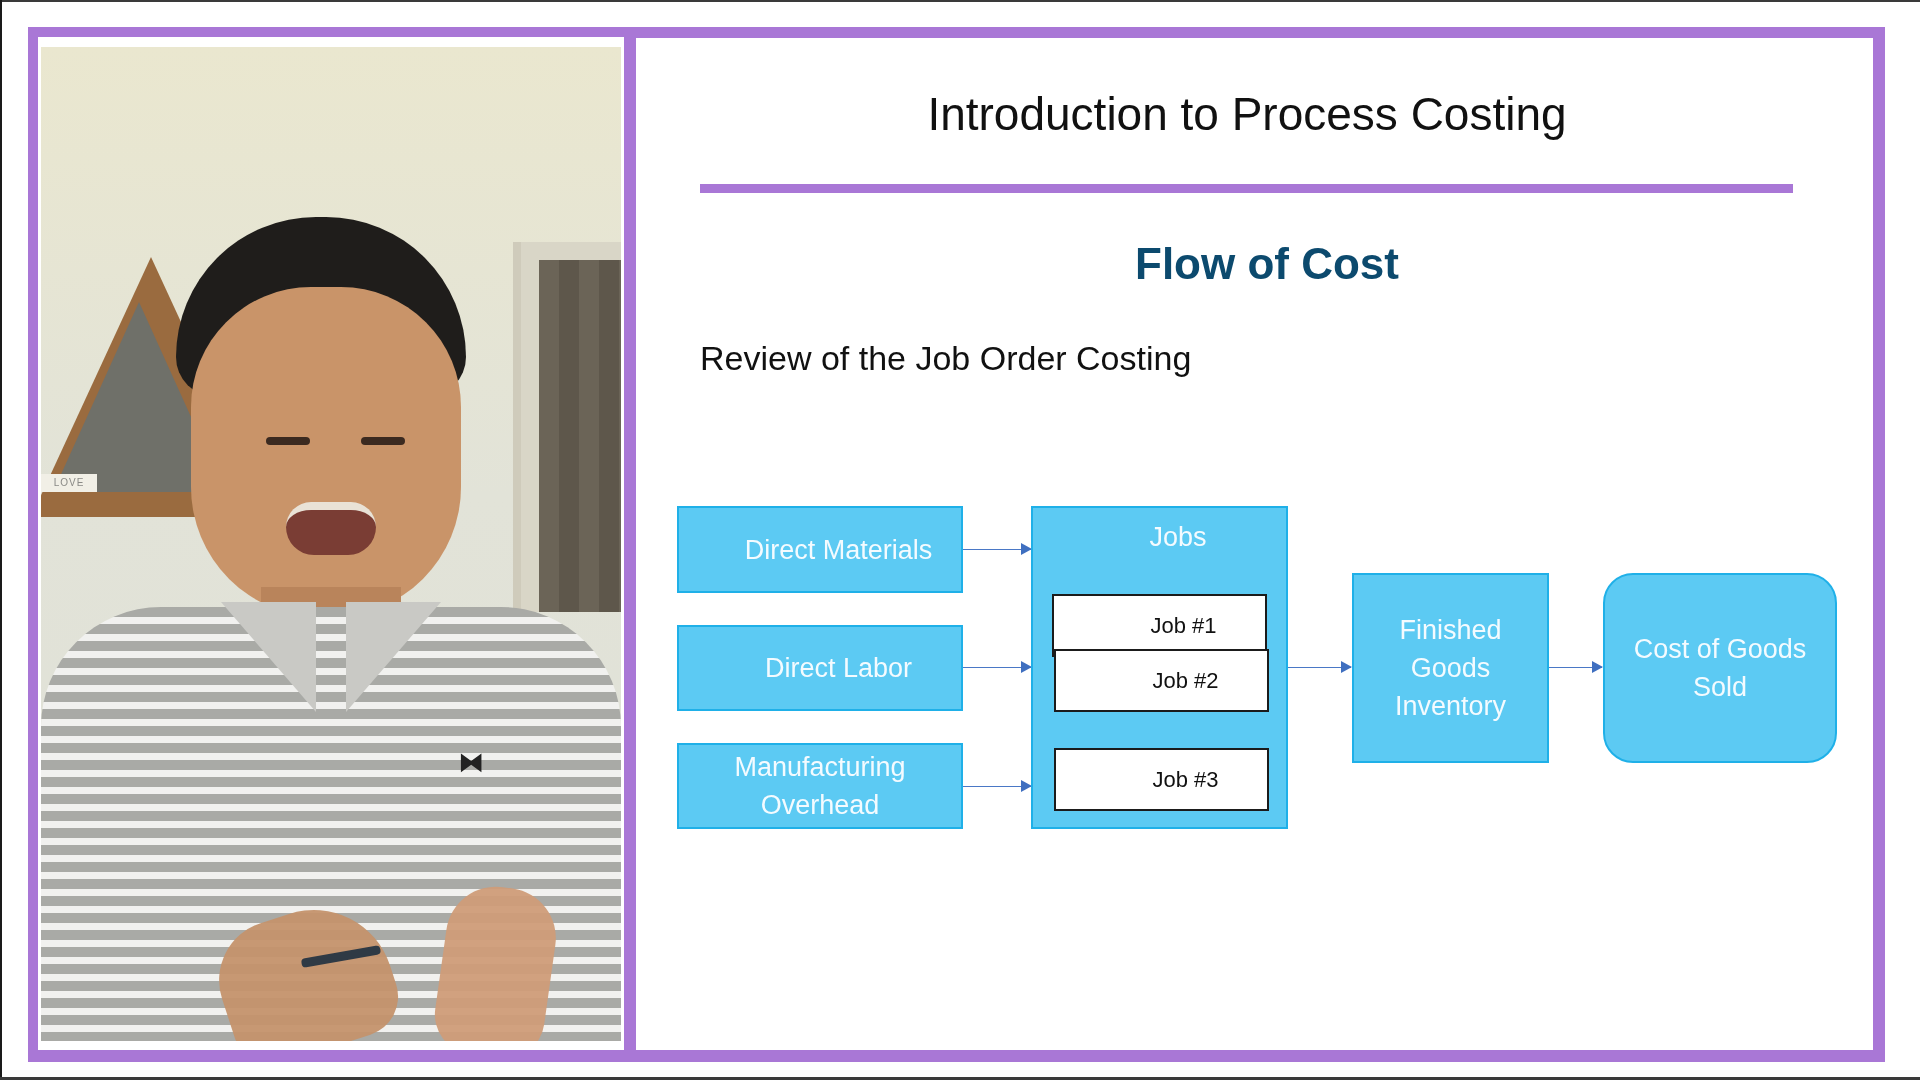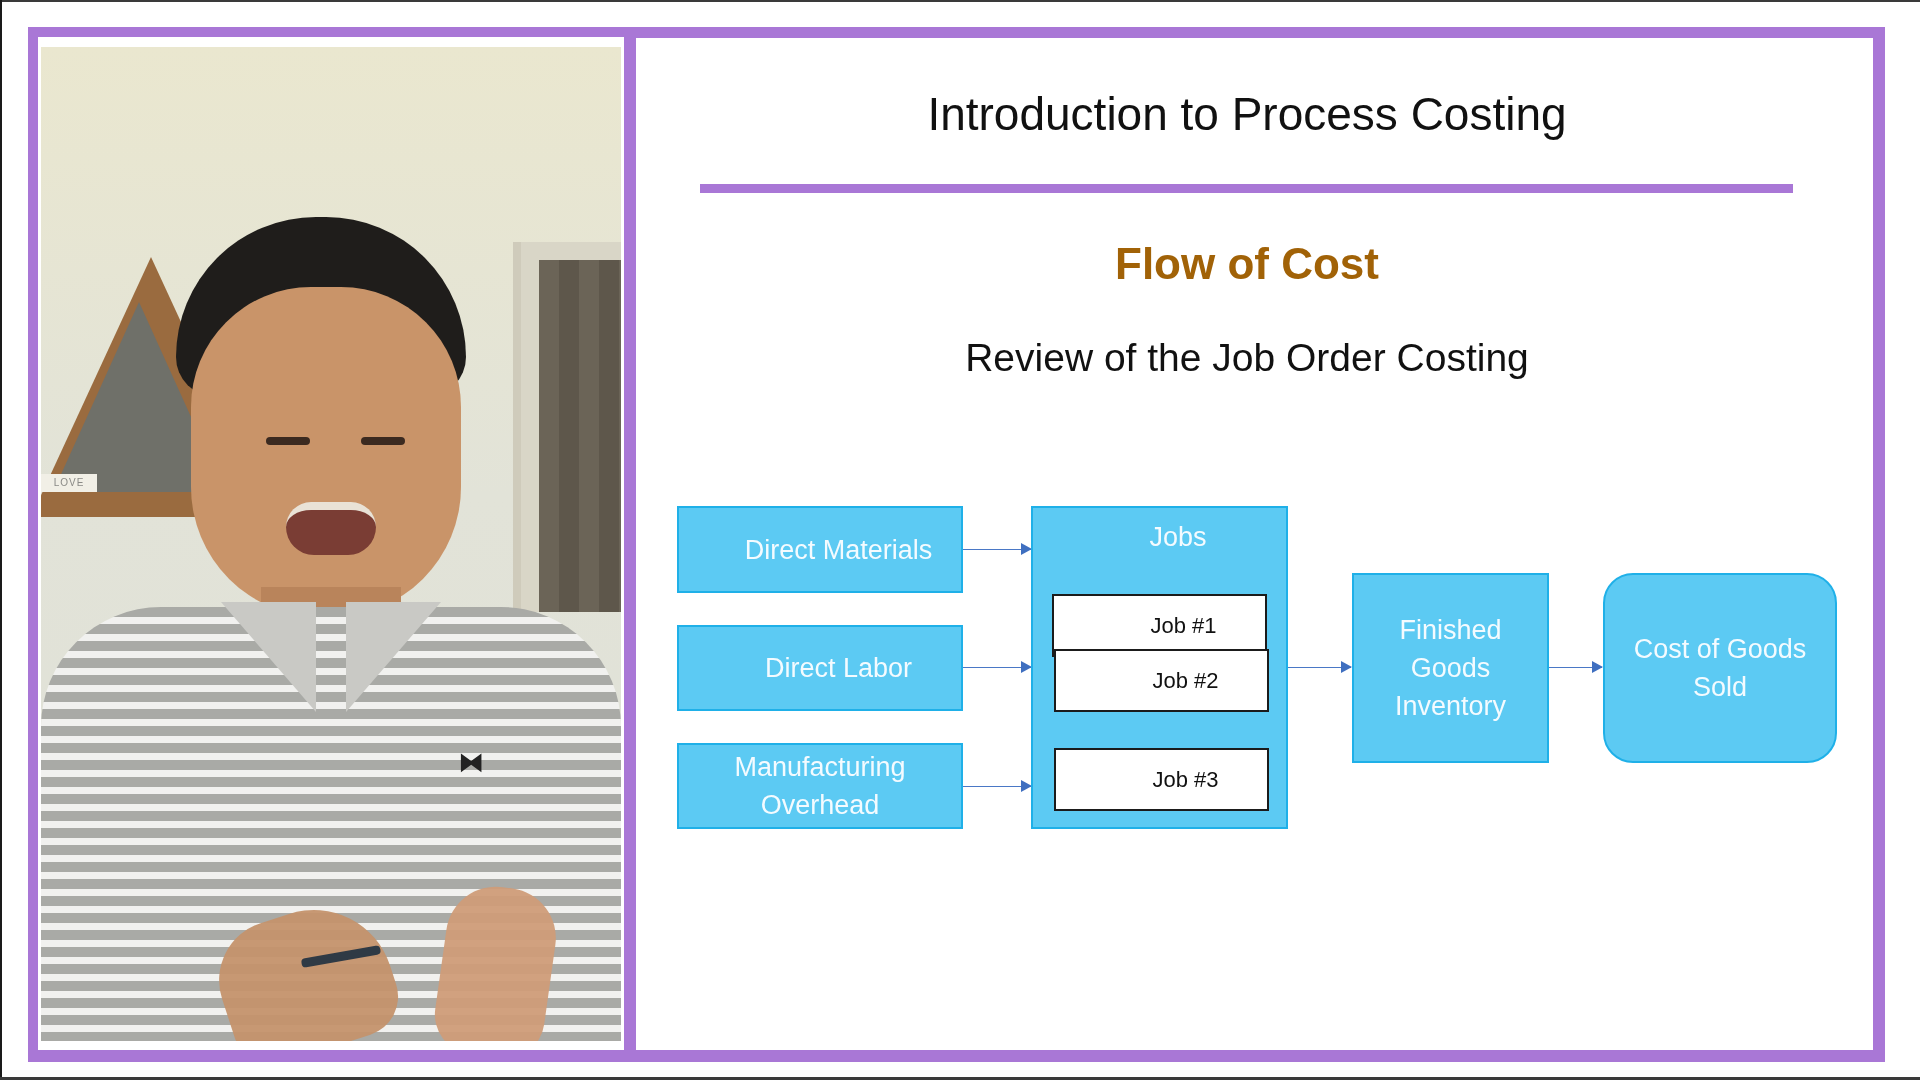--- a/index.html
+++ b/index.html
@@ -95,26 +95,26 @@
       border-radius: 4px; transform: rotate(-10deg);
     }
 
     
     .title {
       position: absolute; left: 700px; top: 82px; width: 1094px; text-align: center;
       font-size: 46px; color: #111; line-height: 64px; font-weight: normal;
     }
     .title-rule { position: absolute; left: 700px; top: 184px; width: 1093px; height: 9px; background: #a977d6; }
     .heading {
-      position: absolute; left: 700px; top: 234px; width: 1094px; text-align: center;
-      font-size: 44px; font-weight: bold; color: #a16207; line-height: 60px;
+      position: absolute; left: 720px; top: 234px; width: 1094px; text-align: center;
+      font-size: 44px; font-weight: bold; color: #0c4a6e; line-height: 60px;
     }
     .subheading {
-      position: absolute; left: 700px; top: 330px; width: 1094px; text-align: center;
-      font-size: 39px; color: #111; line-height: 56px;
+      position: absolute; left: 700px; top: 330px; width: 1094px; 
+      font-size: 34px; color: #111; line-height: 56px;
     }
 
     .box {
       position: absolute; box-sizing: border-box;
       background: #5ccaf3; border: 2px solid #1fb0e8;
       color: #f4fbff; text-align: center; display: flex; align-items: center; justify-content: center;
       font-size: 27px; line-height: 38px; padding-left: 37px;
     }
     .box.jobs { align-items: flex-start; padding-top: 10px; }
     .job {

